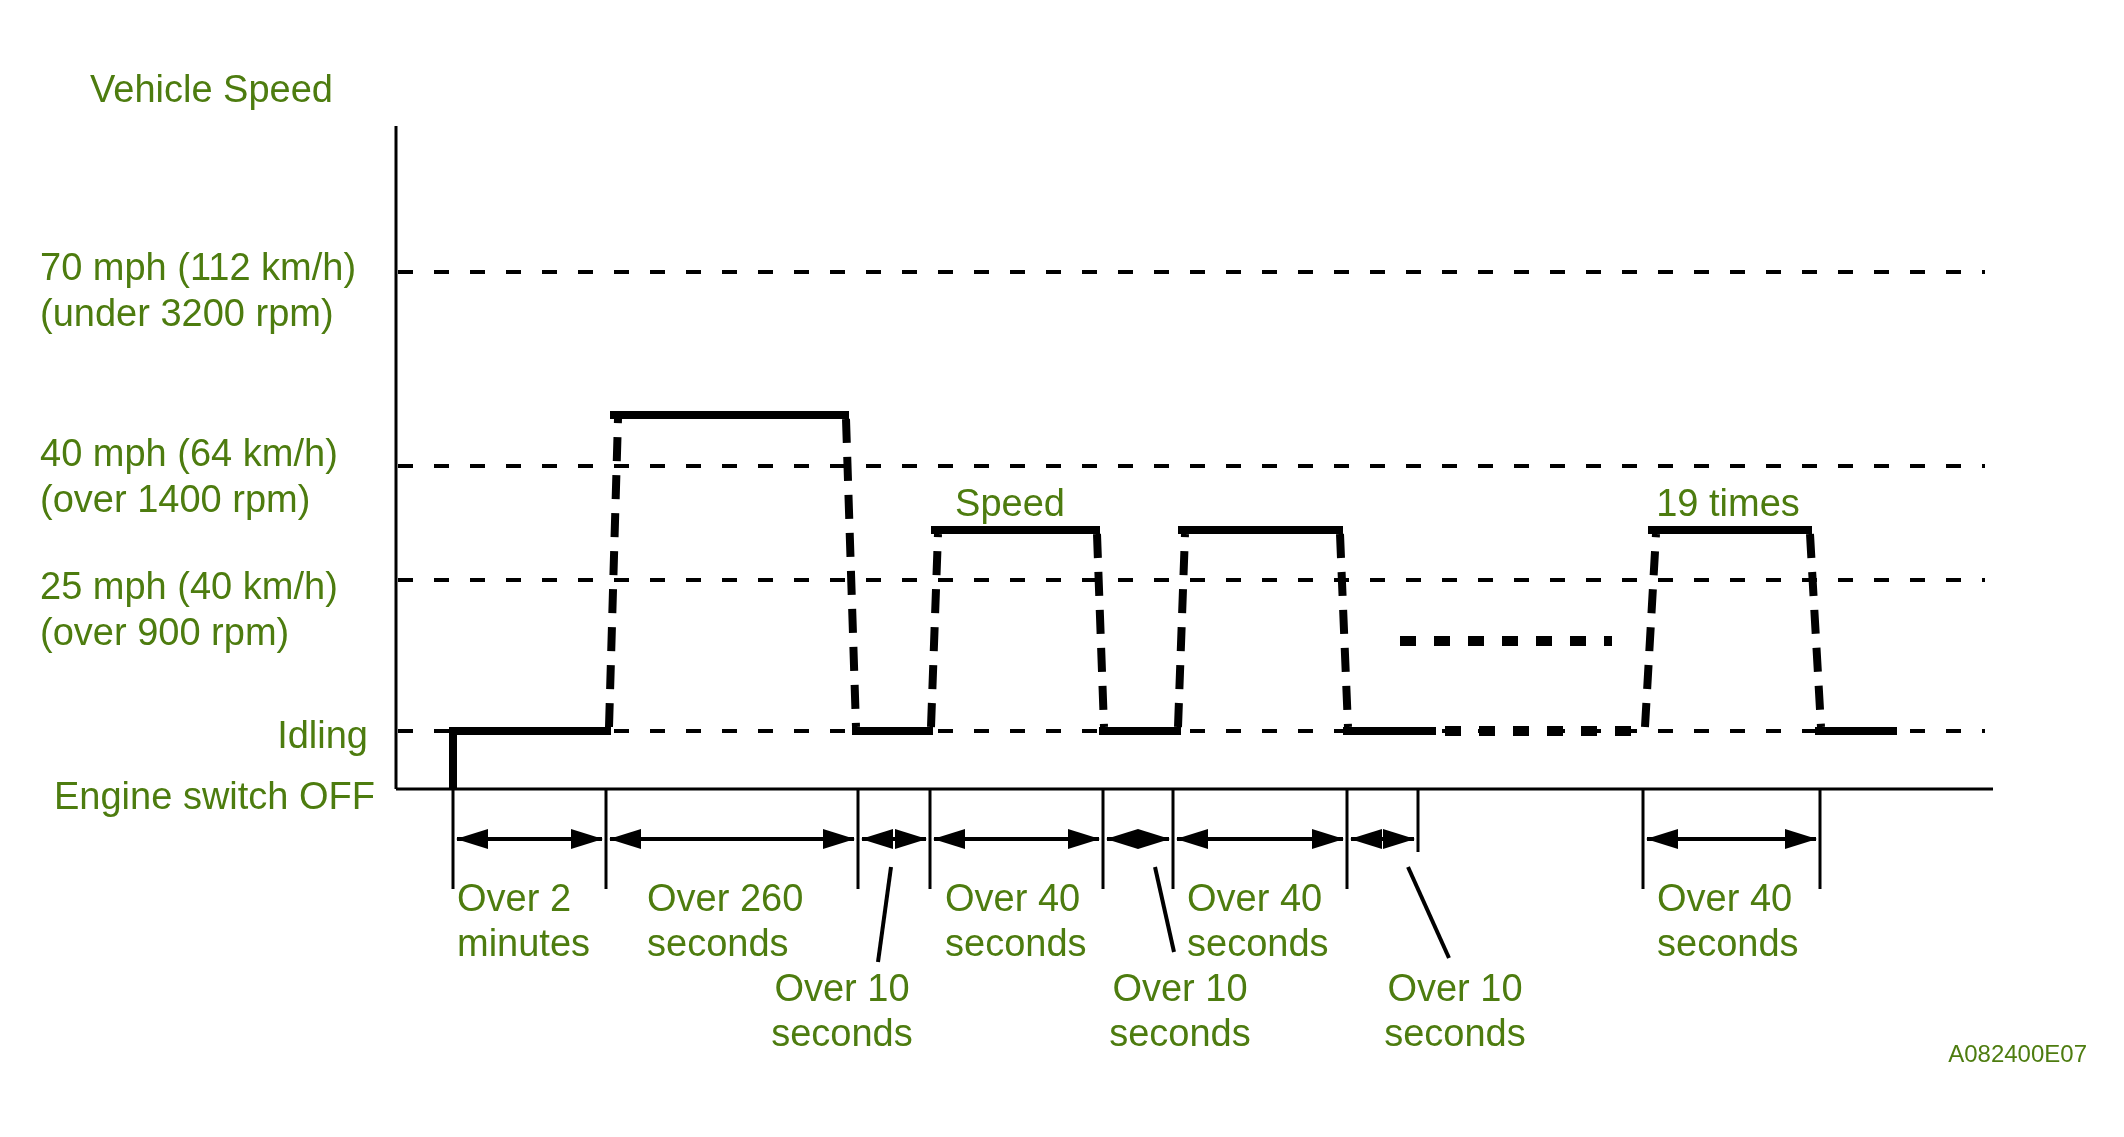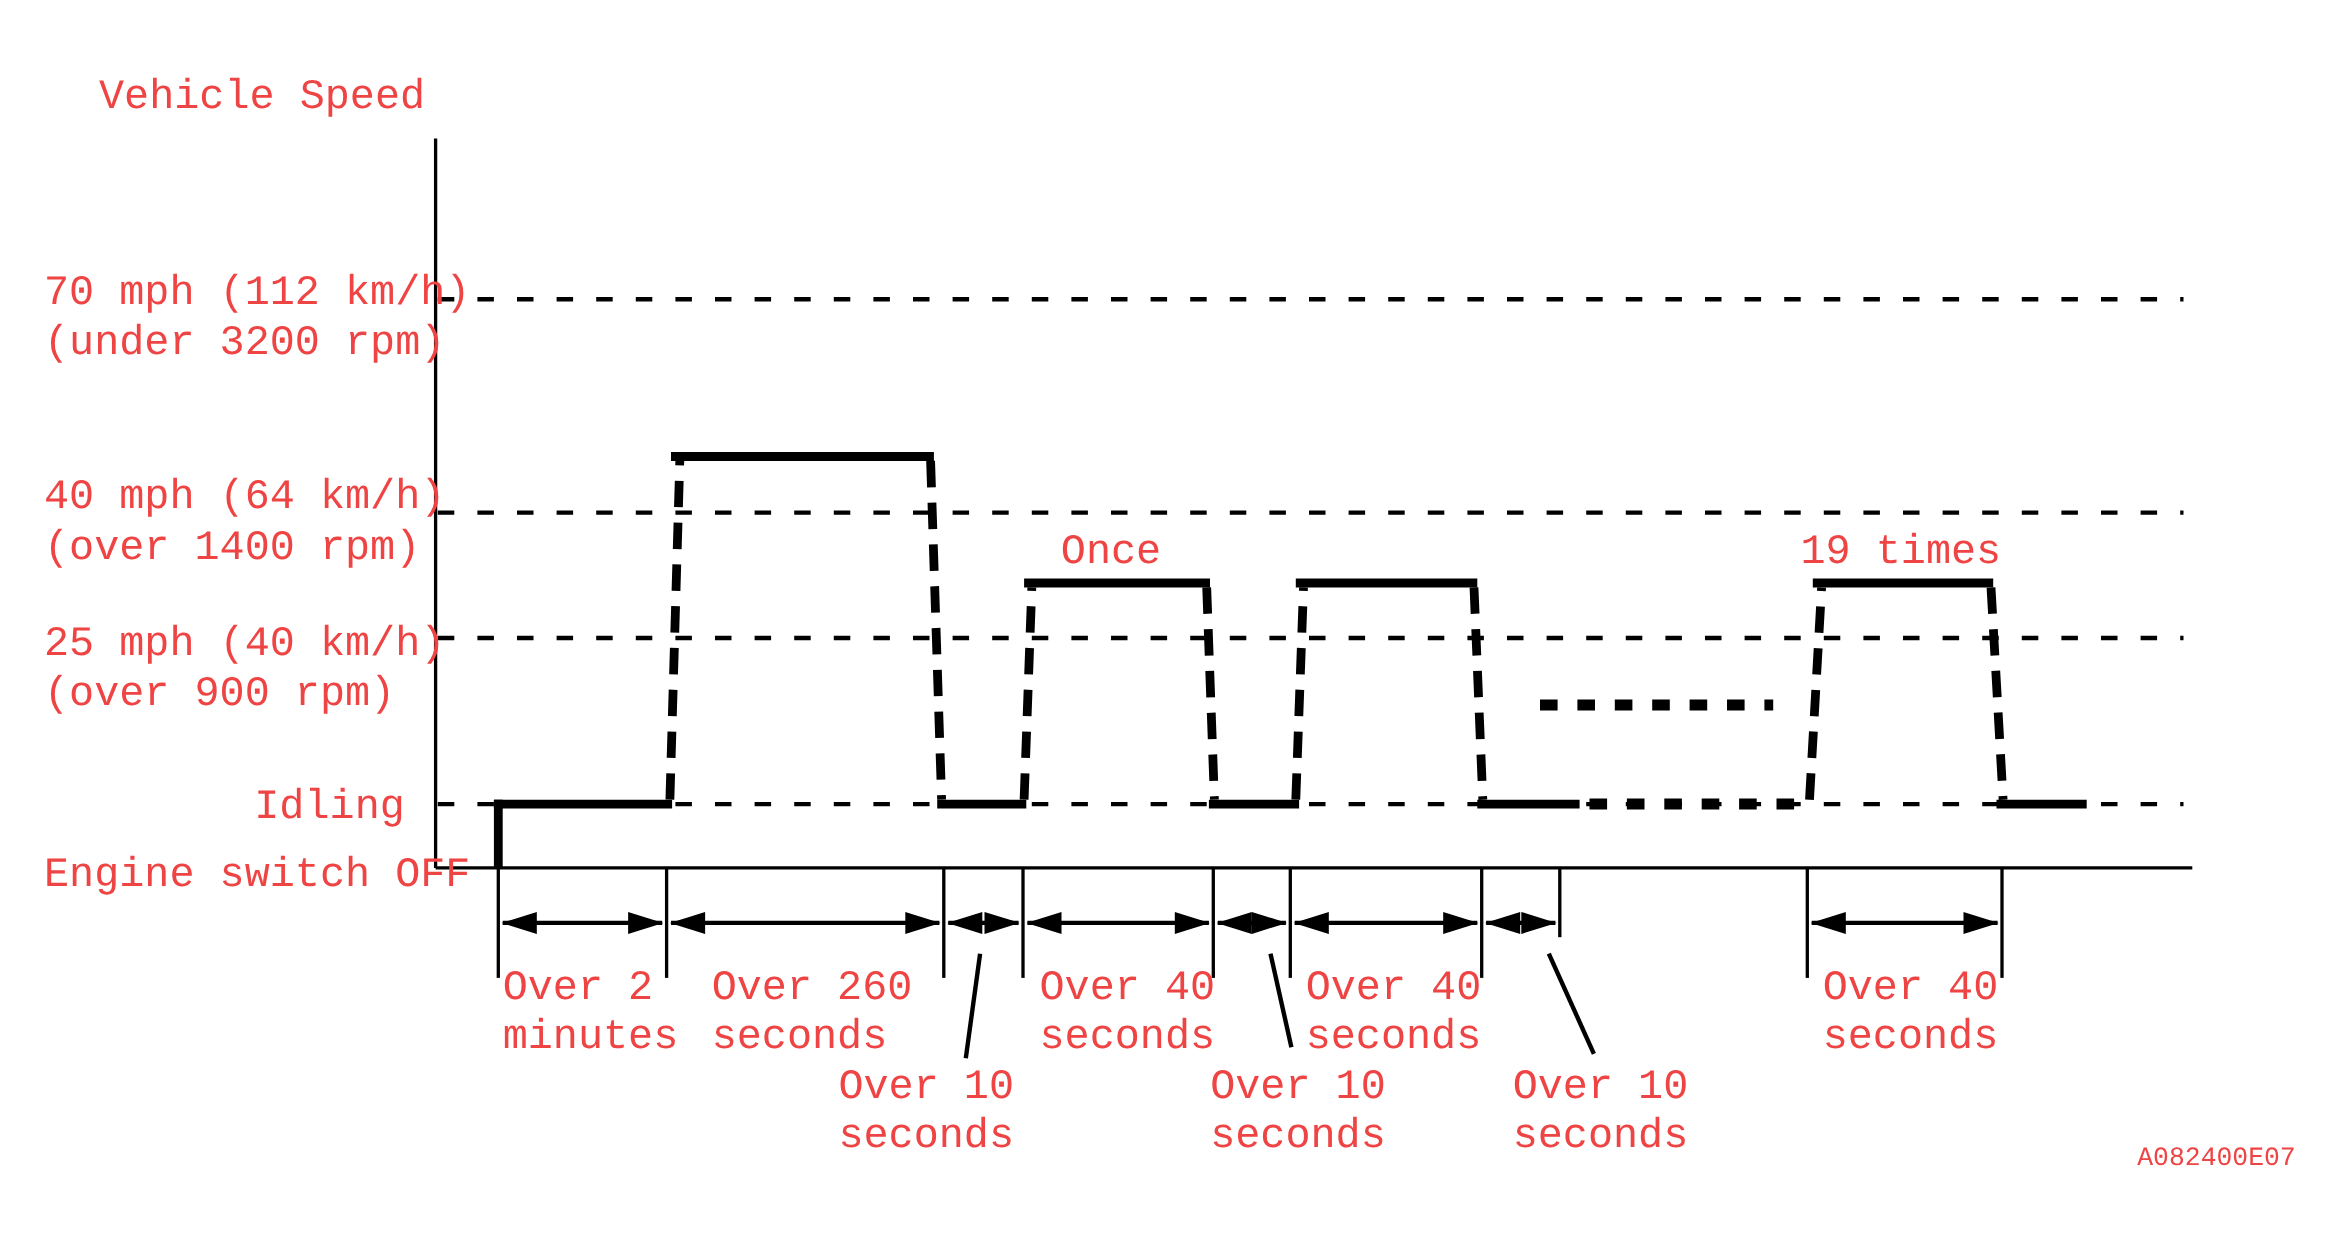--- a/index.html
+++ b/index.html
@@ -1,17 +1,17 @@
 <!DOCTYPE html>
 <html><head>
 <meta charset="utf-8">
 <style>
   html,body{margin:0;padding:0;background:#ffffff;}
   .canvas{position:relative;width:2124px;height:1137px;background:#ffffff;
-          font-family:Liberation Mono, monospace;color:#ef4444;overflow:hidden;}
+          font-family:Liberation Sans, sans-serif;color:#4d7c0f;overflow:hidden;}
   #diagram{position:absolute;left:0;top:0;}
   .lbl{position:absolute;font-size:38px;line-height:46px;white-space:nowrap;}
   .title{left:90px;top:66px;}
   .sp70{left:40px;top:244px;}
   .sp40{left:40px;top:430px;}
   .sp25{left:40px;top:563px;}
   .idling{left:40px;top:712px;width:328px;text-align:right;}
   .engineoff{left:40px;top:773px;width:349px;text-align:center;}
   .pulse{width:300px;text-align:center;top:480px;}
   .once{left:860px;}
@@ -109,21 +109,21 @@
     <div>40 mph (64 km/h)</div>
     <div>(over 1400 rpm)</div>
   </div>
   <div class="lbl sp25">
     <div>25 mph (40 km/h)</div>
     <div>(over 900 rpm)</div>
   </div>
   <div class="lbl idling">Idling</div>
   <div class="lbl engineoff">Engine switch OFF</div>
 
-  <div class="lbl pulse once">Once</div>
+  <div class="lbl pulse once">Speed</div>
   <div class="lbl pulse ten">19 times</div>
 
   <div class="lbl dim d2min">
     <div>Over 2</div>
     <div>minutes</div>
   </div>
   <div class="lbl dim d150">
     <div>Over 260</div>
     <div>seconds</div>
   </div>

